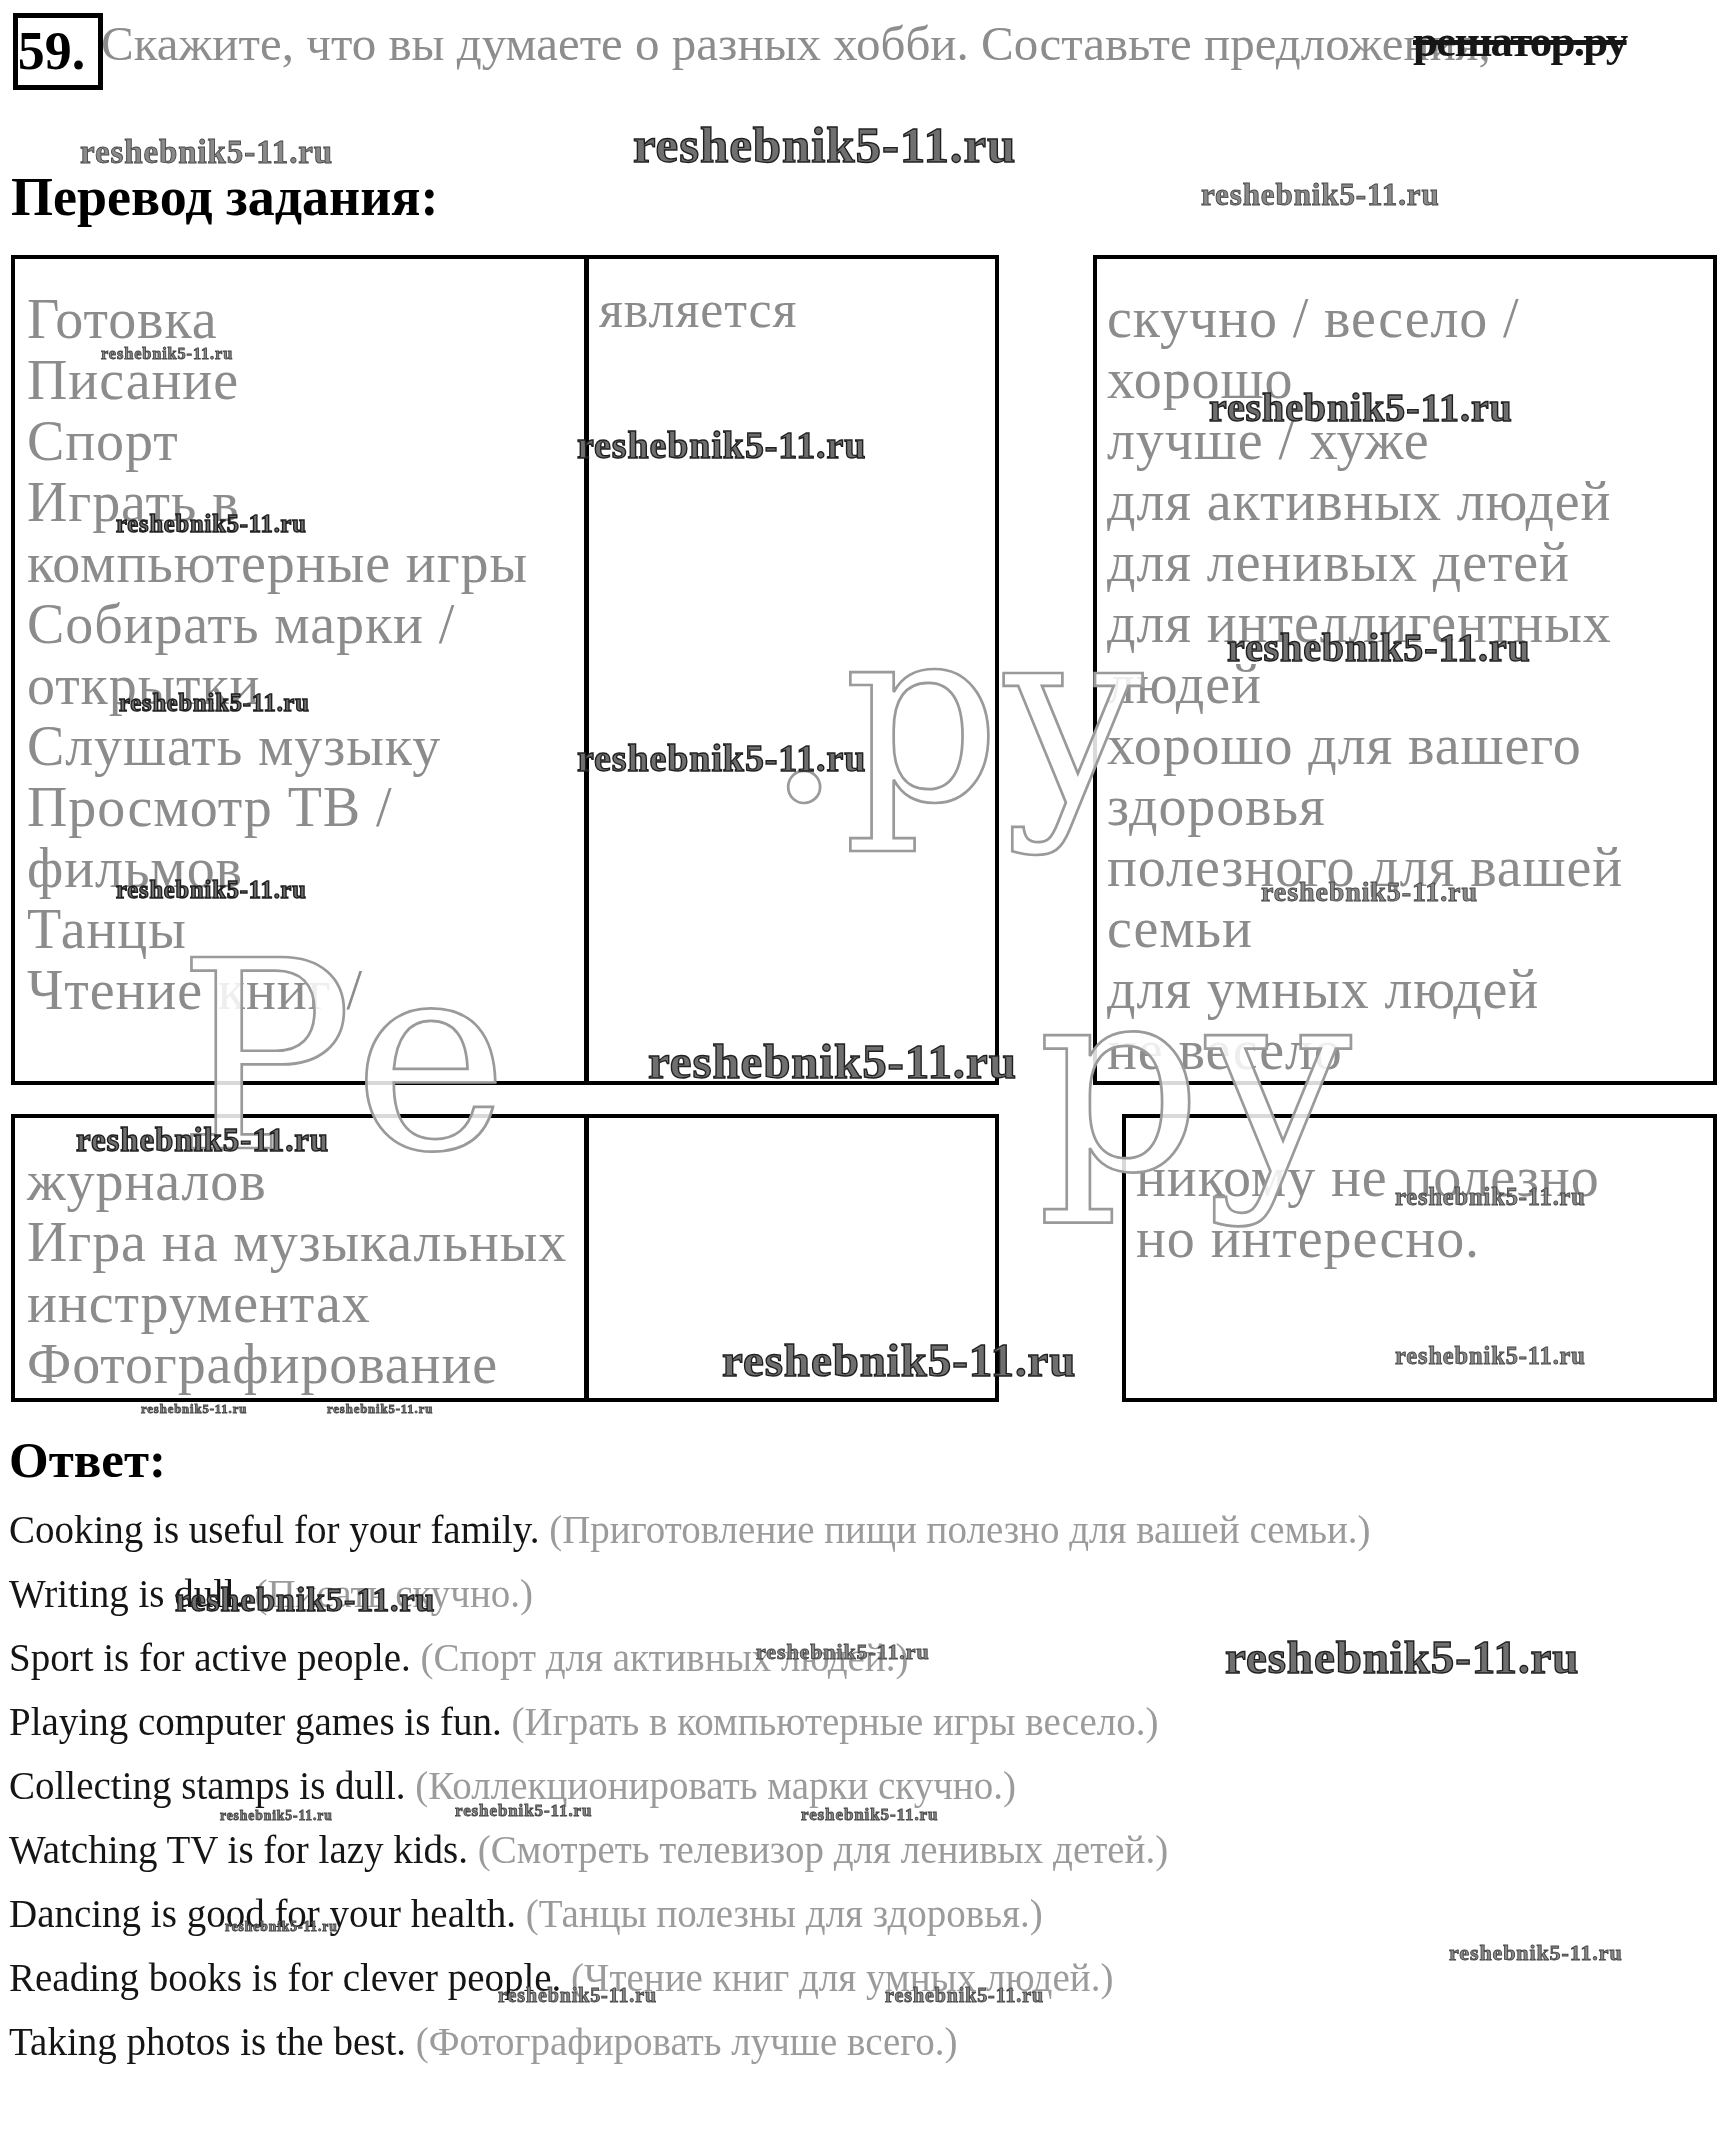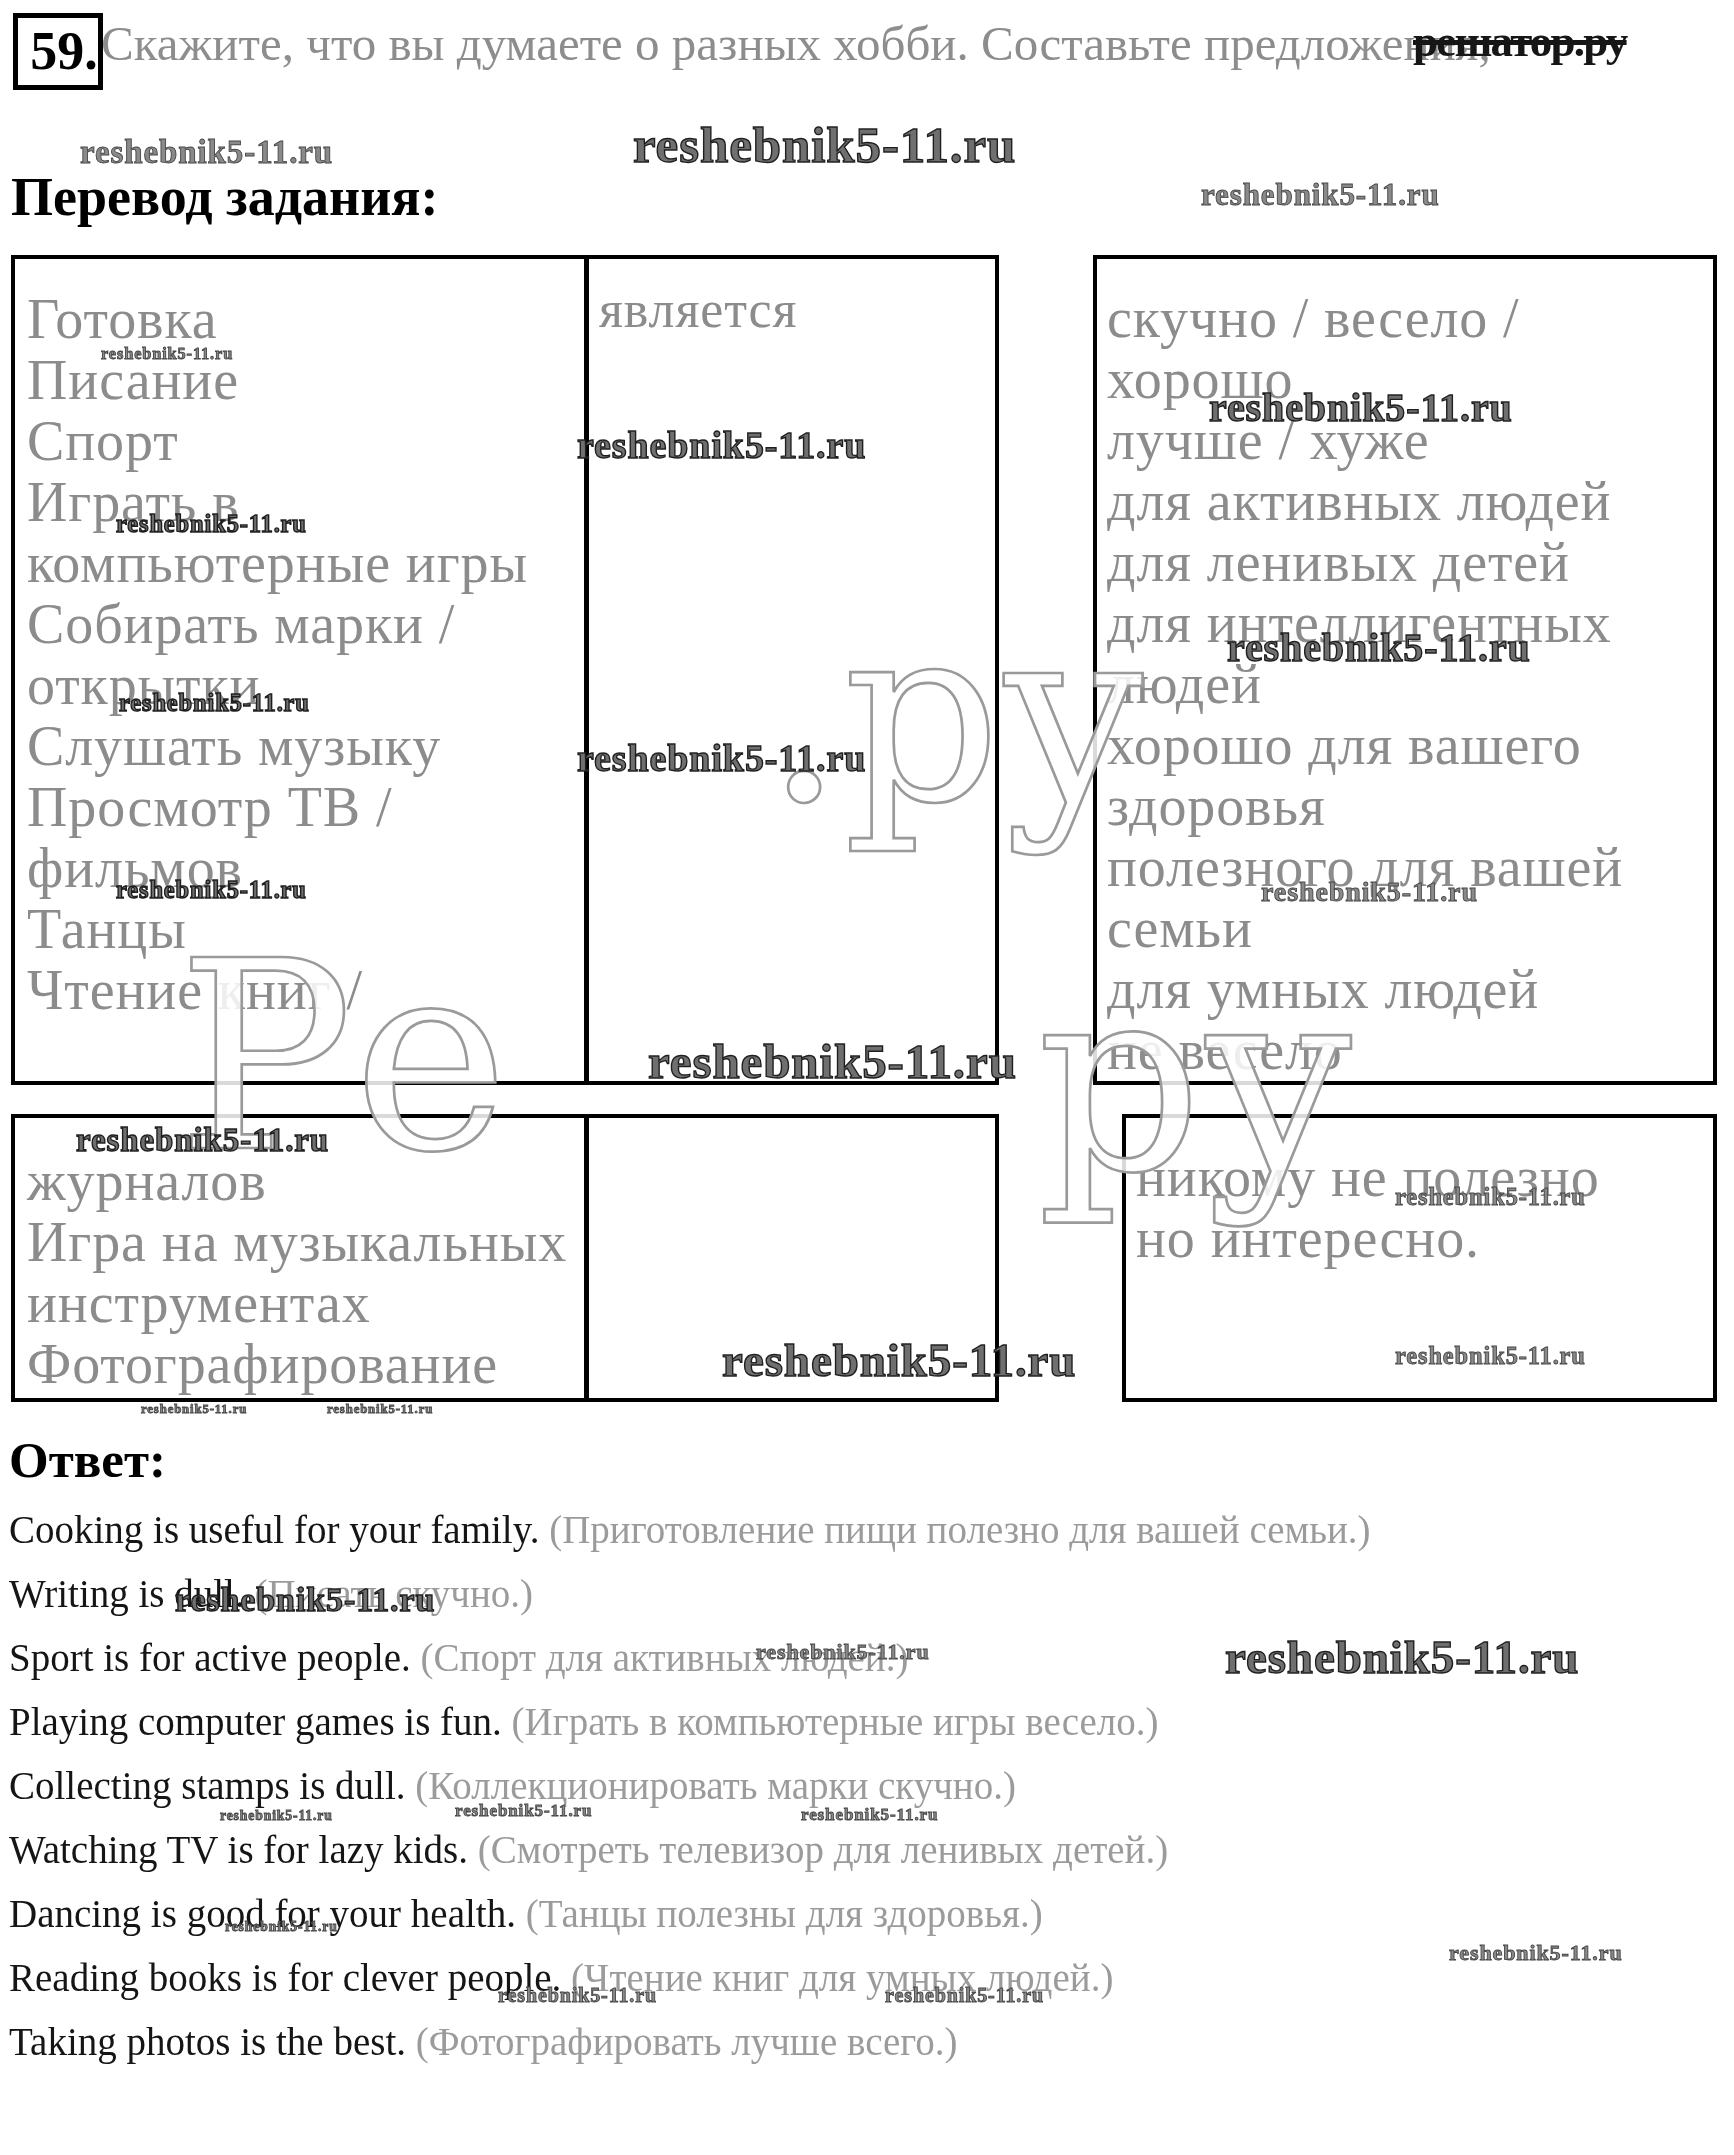--- a/index.html
+++ b/index.html
@@ -3,21 +3,21 @@
 <meta charset="utf-8">
 <style>
   html,body { margin:0; padding:0; background:#e8e8e8; }
   .page {
     position:relative; width:1734px; height:2156px; background:#ffffff;
     font-family:"Liberation Serif", serif; overflow:hidden; margin:0 auto;
   }
   
   .task-number-box {
     position:absolute; left:12.7px; top:12.7px; width:80px; height:67px;
-    border:5.4px solid #000; display:flex; align-items:center; justify-content:flex-end;
+    border:5.4px solid #000; display:flex; align-items:center; justify-content:flex-start;
     font-size:54px; font-weight:bold; color:#000; z-index:4; background:#fff;
   }
   .task-line1 {
     position:absolute; left:101px; top:14.5px; font-size:49px; color:#8d8d8d;
     white-space:nowrap; z-index:2;
   }
   .task-line2 {
     position:absolute; left:12.7px; top:98px; font-size:49px; color:#8d8d8d;
     white-space:nowrap; z-index:2;
   }

